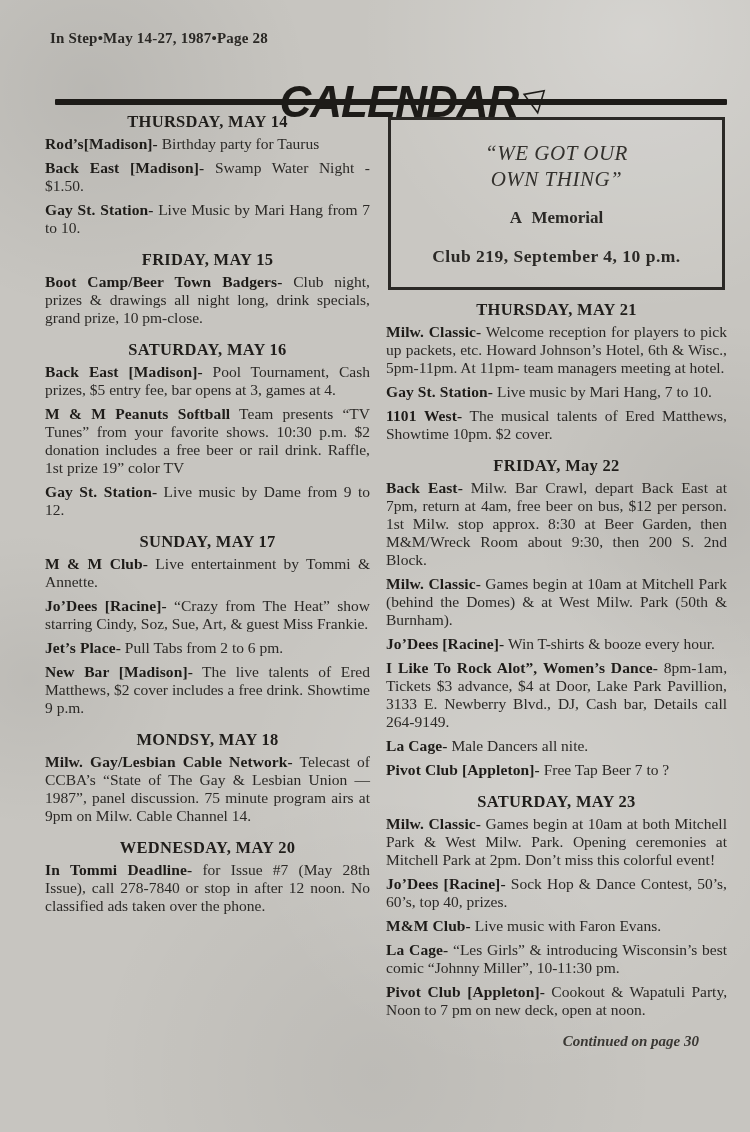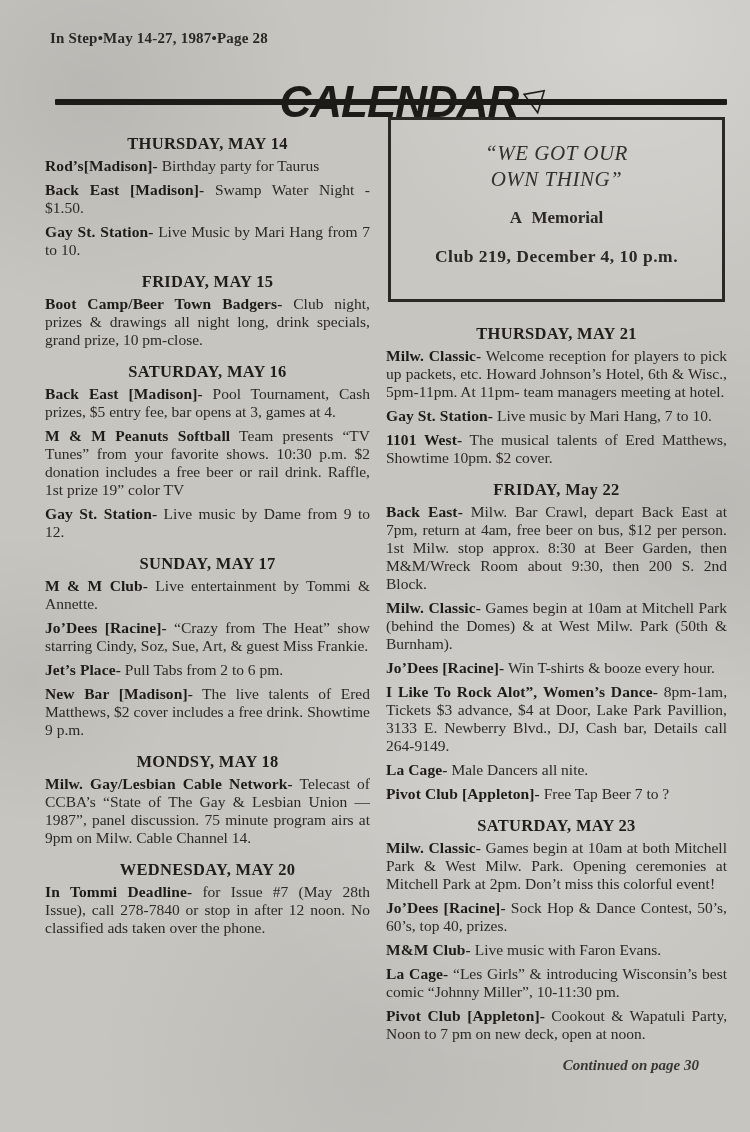--- a/index.html
+++ b/index.html
@@ -47,32 +47,32 @@
     display:flex;gap:16px;
   }
   .col-left{width:325px;}
   .col-right{width:341px;}
   .day-heading{
     margin:13px 0 3px 0;
     text-align:center;
     font-size:16.5px;font-weight:bold;letter-spacing:.3px;
     color:#201e1b;
   }
-  .cal-section:first-child .day-heading{margin-top:22px;}
+  .cal-section:first-child .day-heading{margin-top:0;}
   .event{
     margin:0 0 6px 0;
     font-size:15.5px;line-height:18px;
     text-align:justify;
     color:#2b2926;
   }
   .event .venue{font-weight:bold;color:#1e1c19;letter-spacing:.1px;}
   .ad-box{
     border:3px solid #2b2926;
     margin:5px 2px 10px 2px;
-    padding:20px 10px 32px 10px;
+    padding:20px 10px 20px 10px;
     text-align:center;
     background:rgba(255,255,255,0.04);
   }
   .ad-line1{
     font-style:italic;font-size:21px;line-height:26px;
     letter-spacing:.5px;color:#33312d;
     white-space:pre-line;
   }
   .ad-line2{
     margin-top:16px;
@@ -131,21 +131,21 @@
         <h3 class="day-heading">WEDNESDAY, MAY 20</h3>
         <p class="event"><span class="venue">In Tommi Deadline-</span> for Issue #7 (May 28th Issue), call 278-7840 or stop in after 12 noon. No classified ads taken over the phone.</p>
       </section>
     </div>
 
   <div class="col-right">
     <div class="ad-box">
       <div class="ad-line1">“WE GOT OUR
 OWN THING”</div>
       <div class="ad-line2">A  Memorial</div>
-      <div class="ad-line3">Club 219, December 4, 10 p.m.</div>
+      <div class="ad-line3">Club 219, September 4, 10 p.m.</div>
     </div>
     <div id="col-right-sections">
         <section class="cal-section">
           <h3 class="day-heading">THURSDAY, MAY 21</h3>
           <p class="event"><span class="venue">Milw. Classic-</span> Welcome reception for players to pick up packets, etc. Howard Johnson’s Hotel, 6th &amp; Wisc., 5pm-11pm. At 11pm- team managers meeting at hotel.</p>
           <p class="event"><span class="venue">Gay St. Station-</span> Live music by Mari Hang, 7 to 10.</p>
           <p class="event"><span class="venue">1101 West-</span> The musical talents of Ered Matthews, Showtime 10pm. $2 cover.</p>
         </section>
         <section class="cal-section">
           <h3 class="day-heading">FRIDAY, May 22</h3>

